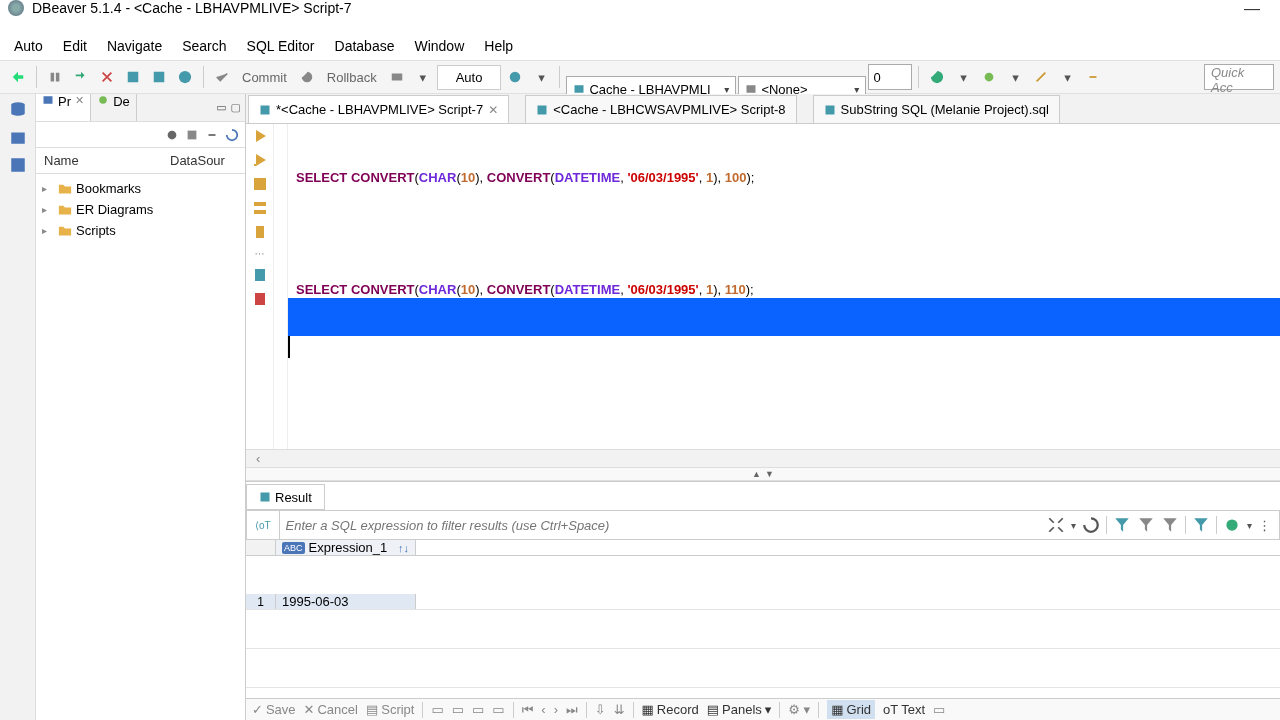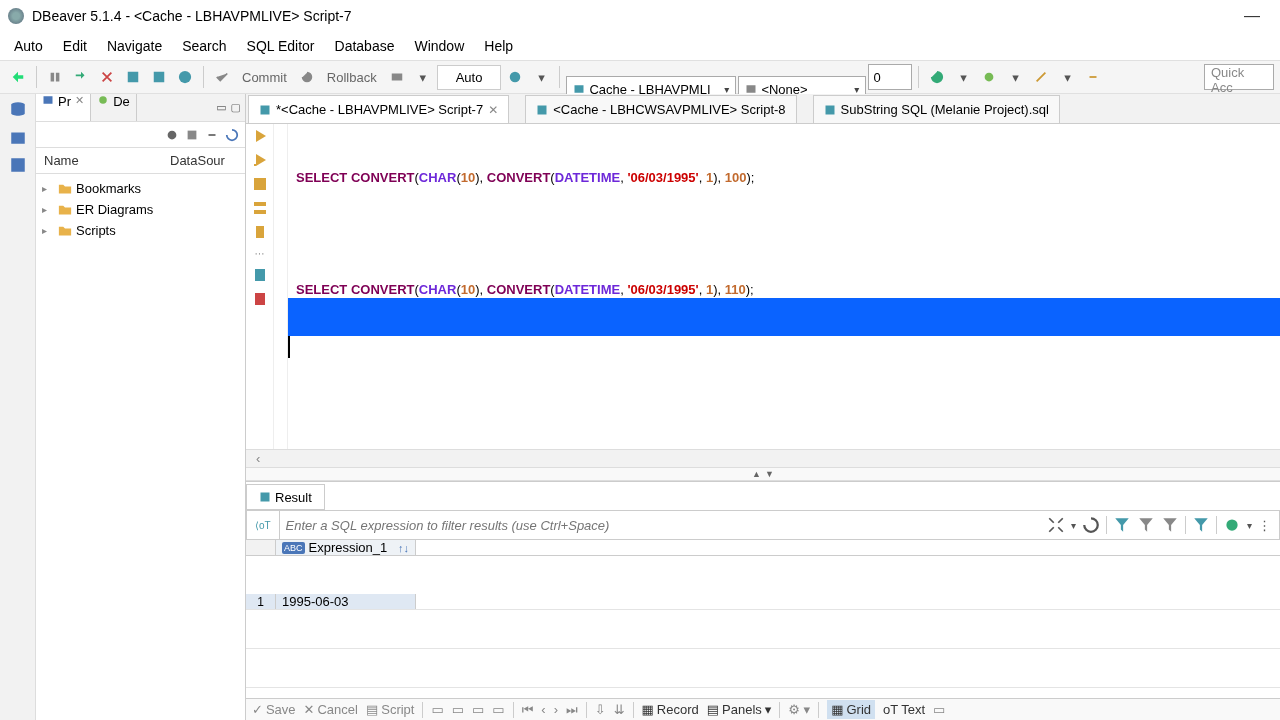--- a/index.html
+++ b/index.html
@@ -1,38 +1,38 @@
 <!DOCTYPE html>
 <html><head>
 <meta charset="utf-8">
 <style>
 * { margin: 0; padding: 0; box-sizing: border-box; font-family: "Segoe UI", Tahoma, sans-serif; font-size: 13px; }
 body { background: #fff; width: 1280px; height: 720px; overflow: hidden; }
 
 
-.titlebar { height: 32px; display: flex; align-items: center; padding: 0 8px; background: #fff; }
+.titlebar { height: 32px; display: flex; align-items: flex-start; padding: 0 8px; background: #fff; }
 .titlebar .app-icon { width: 16px; height: 16px; margin-right: 8px; border-radius: 50%; background: radial-gradient(circle, #8aa 30%, #567 100%); }
 .titlebar .title { flex: 1; color: #000; font-size: 14px; }
 .titlebar .wbtn { width: 40px; text-align: center; font-size: 16px; color: #333; }
 
 
 .menubar { height: 28px; display: flex; align-items: center; padding: 0 6px; gap: 4px; background: #fff; }
 .menubar .mitem { padding: 4px 8px; color: #000; font-size: 14px; }
 
 
 .toolbar { height: 34px; display: flex; align-items: center; padding: 0 6px; gap: 2px; border-top: 1px solid #e0e0e0; border-bottom: 1px solid #e0e0e0; background: #f5f5f5; }
 .tbtn { width: 24px; height: 24px; display: flex; align-items: center; justify-content: center; color: #555; }
 .tbtn svg { width: 14px; height: 14px; }
 .tsep { width: 1px; height: 22px; background: #ccc; margin: 0 4px; }
 .tlabel { padding: 0 6px; color: #666; }
 .auto-box { padding: 4px 18px; background: #fff; border: 1px solid #ccc; color: #000; font-size: 13px; }
 .combo { height: 26px; background: #fff; border: 1px solid #aaa; display: flex; align-items: center; padding: 0 6px; gap: 4px; margin-top: 24px; }
 .combo .arrow { color: #444; font-size: 10px; }
 .num-input { width: 44px; height: 26px; border: 1px solid #aaa; padding: 0 4px; background: #fff; }
-.quick { margin-left: auto; height: 26px; border: 1px solid #aaa; padding: 0 6px; color: #888; background: #fff; width: 70px; }
+.quick { margin-left: auto; height: 26px; border: 1px solid #aaa; padding: 0 6px; color: #888; background: #fff; width: 70px; font-style: italic; }
 
 
 .main { display: flex; height: calc(720px - 32px - 28px - 34px); }
 
 .left-rail { width: 36px; background: #f2f2f2; border-right: 1px solid #ddd; display: flex; flex-direction: column; align-items: center; padding-top: 6px; gap: 10px; }
 .left-rail .ricon { width: 18px; height: 18px; color: #4a76b8; }
 
 
 .nav-panel { width: 210px; border-right: 1px solid #ccc; display: flex; flex-direction: column; background: #fff; }
 .nav-tabs { height: 28px; display: flex; align-items: center; border-bottom: 1px solid #ddd; background: #f2f2f2; }

